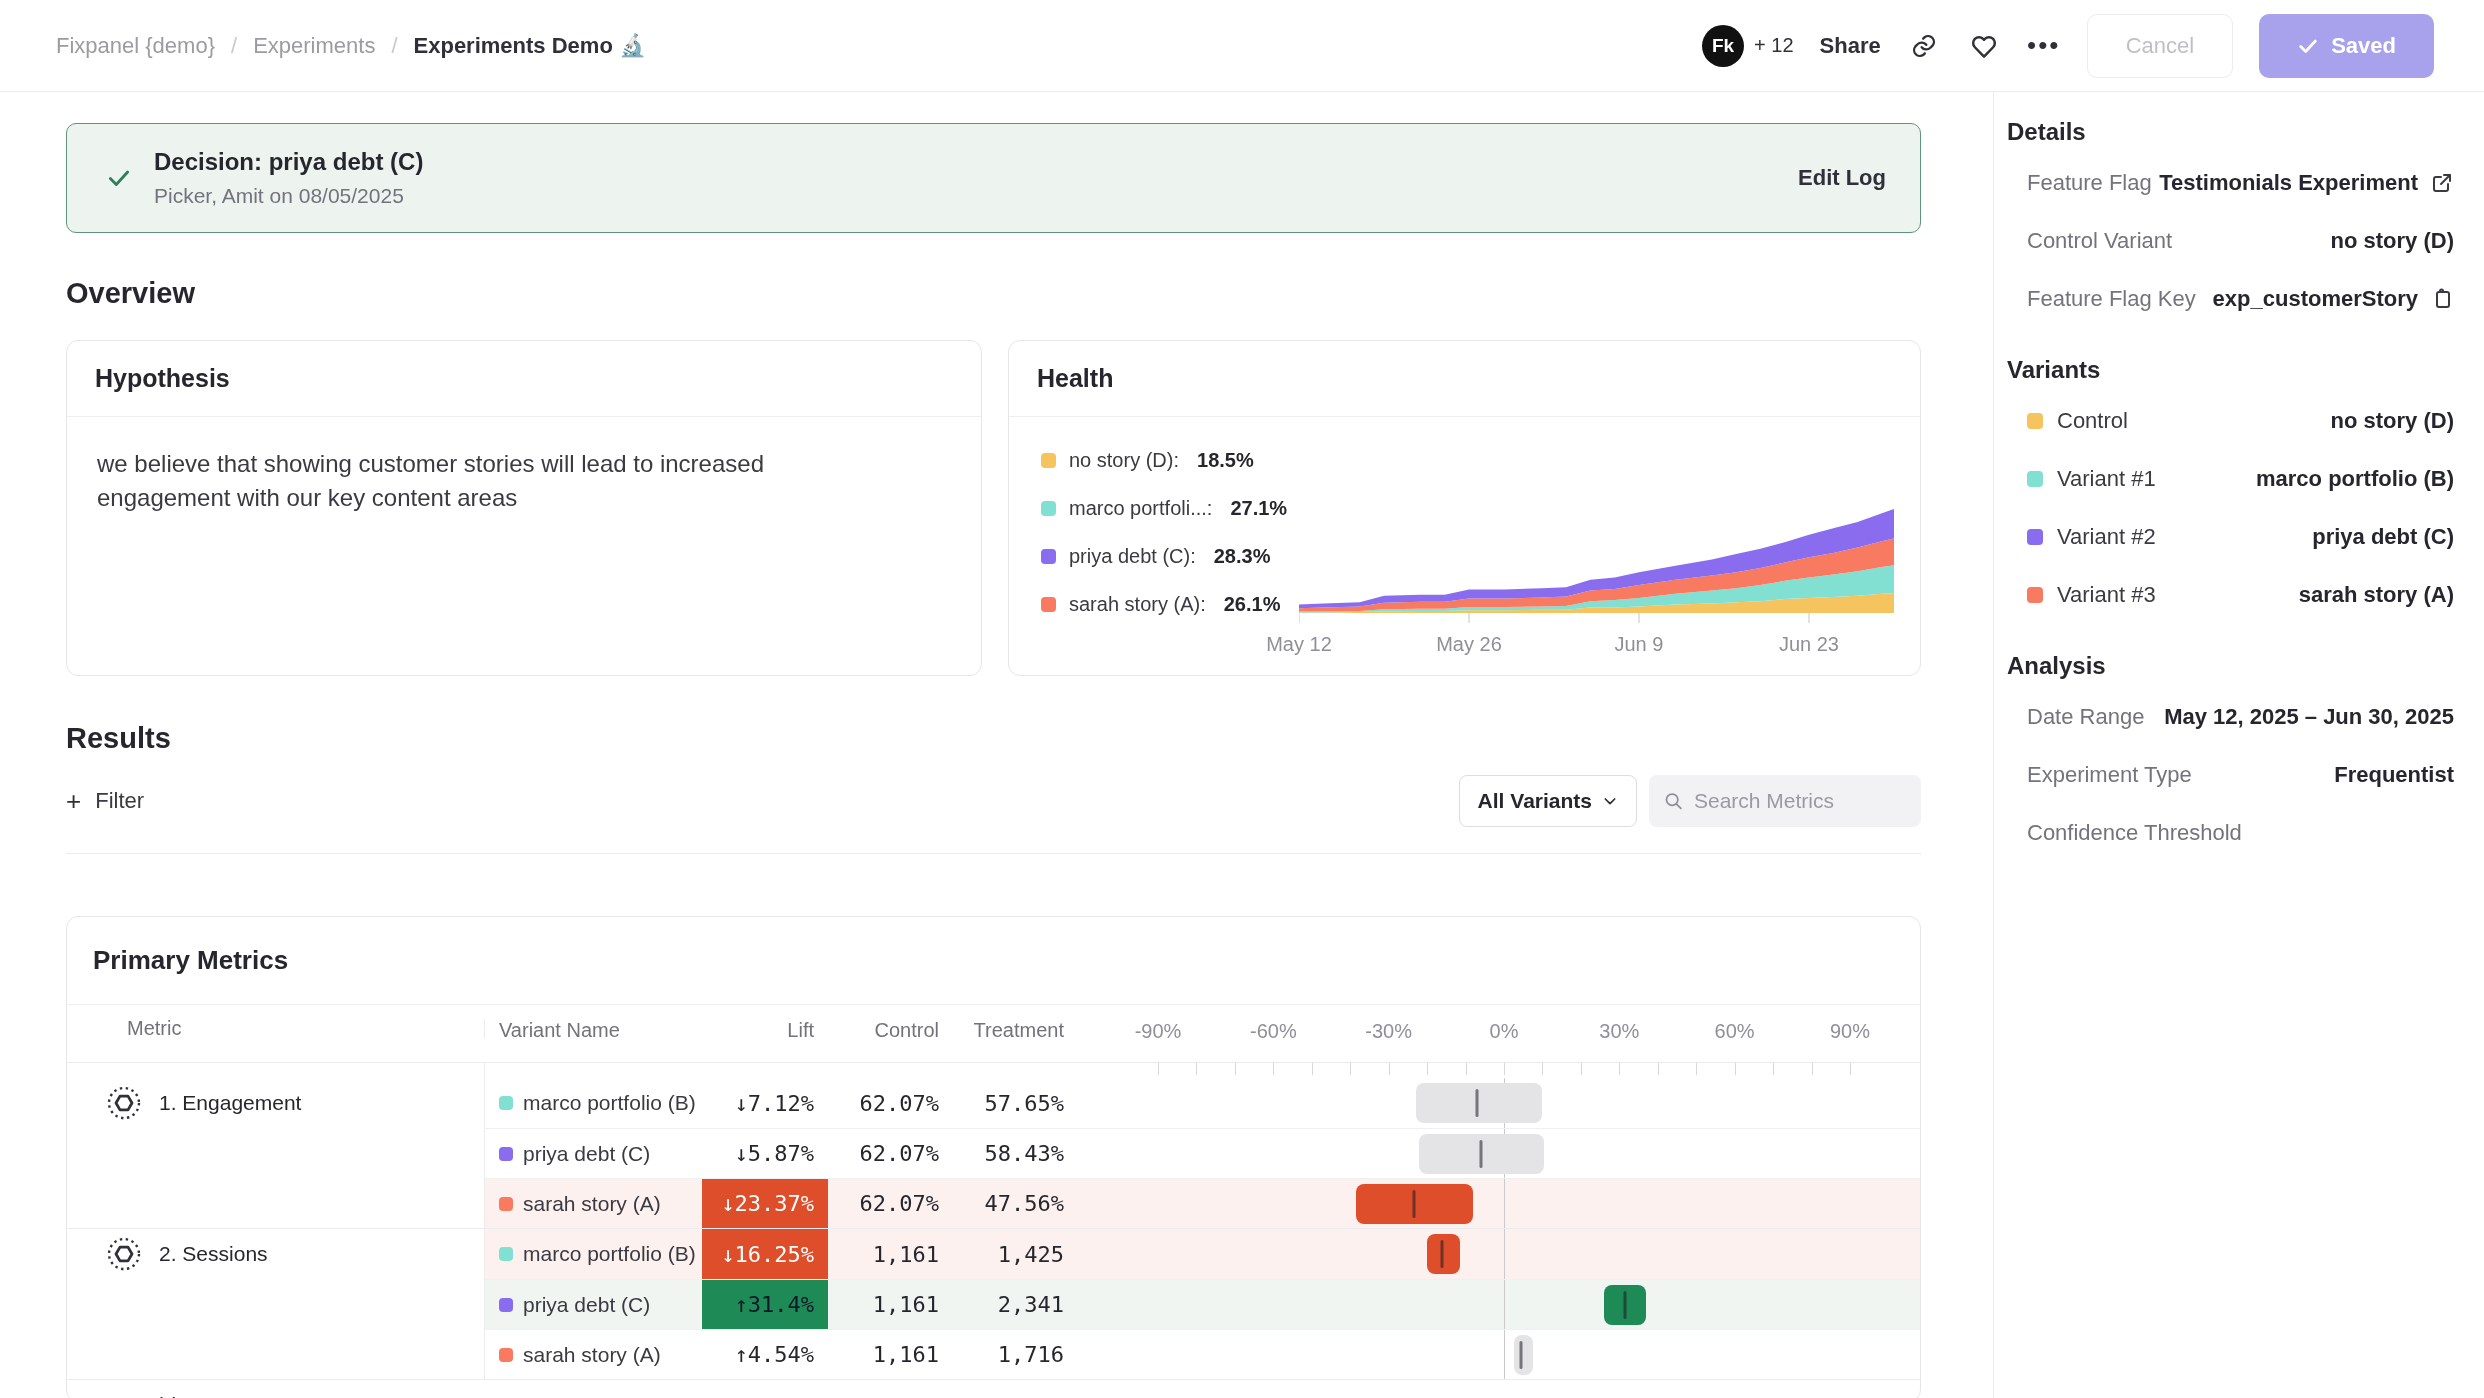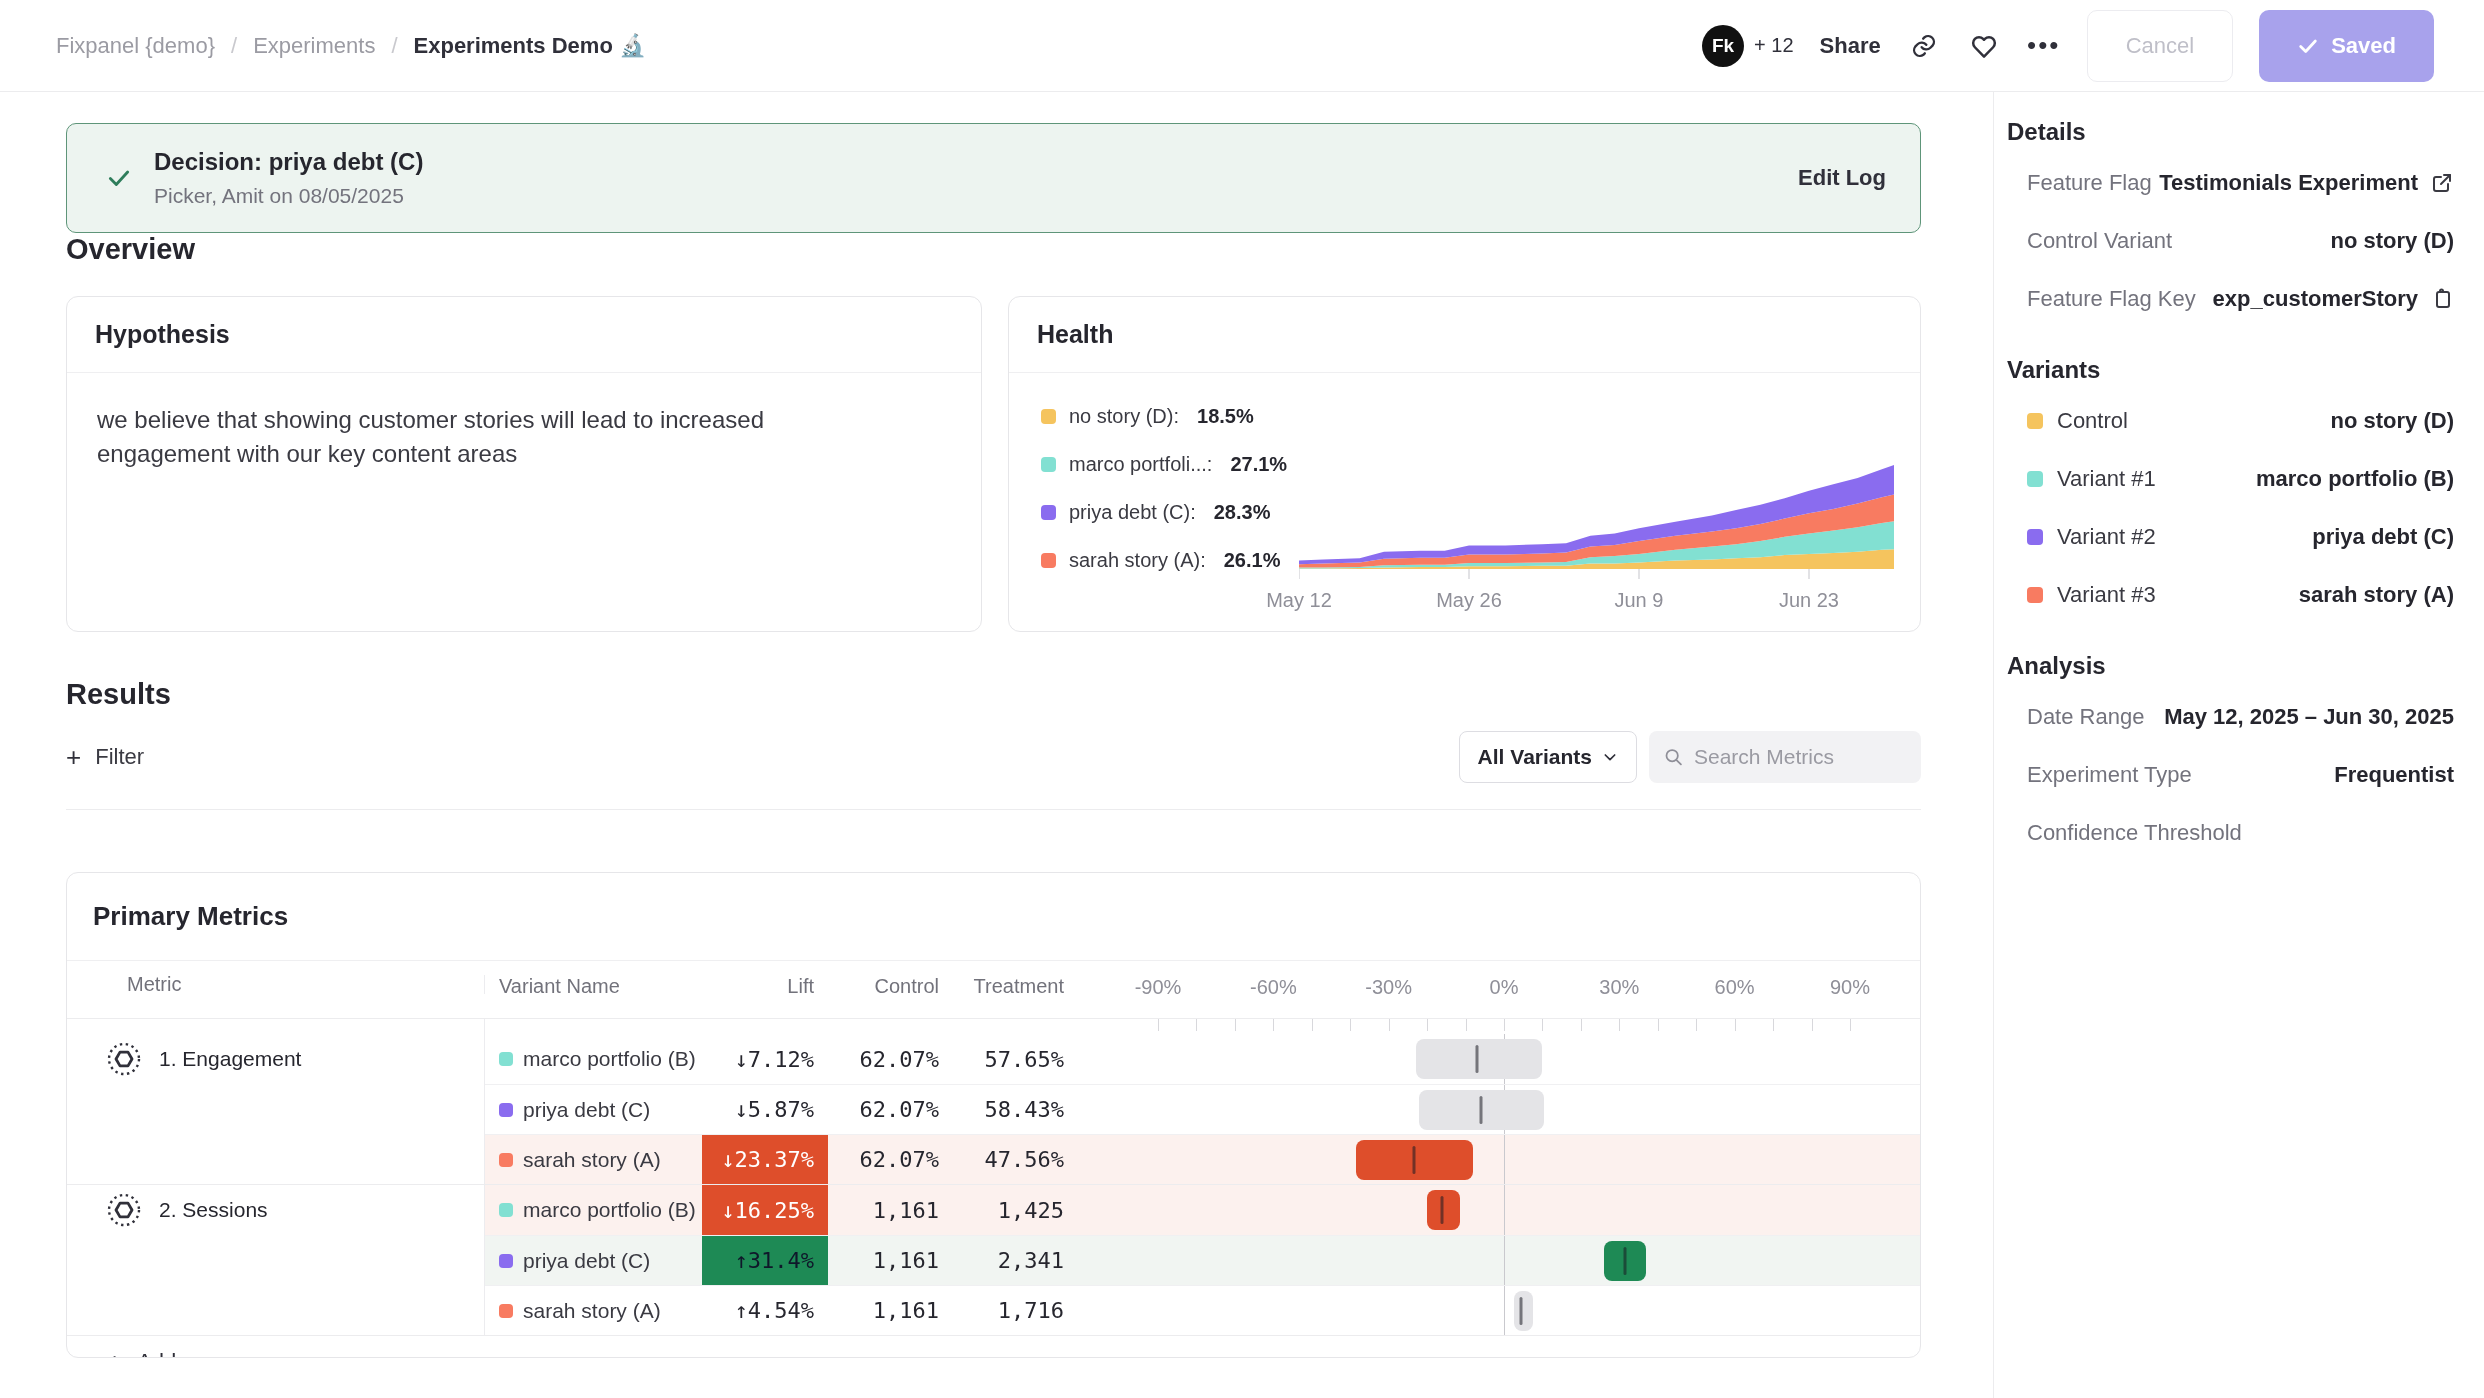--- a/index.html
+++ b/index.html
@@ -13,41 +13,41 @@
   .crumbs { display:flex; align-items:center; gap:16px; font-size:22px; }
   .crumb { color:#9b9ba3; cursor:pointer; }
   .crumb.current { color:#30303a; font-weight:600; }
   .crumb-sep { color:#c9c9ce; }
   .top-actions { display:flex; align-items:center; gap:26px; }
   .avatar { width:42px; height:42px; border-radius:50%; background:#111; color:#fff;
     display:flex; align-items:center; justify-content:center; font-weight:700; font-size:19px; }
   .collab { font-size:20px; color:#30303a; margin-left:-16px; }
   .share { font-size:22px; font-weight:600; }
   .icon-btn { width:34px; height:34px; display:flex; align-items:center; justify-content:center; color:#30303a; }
-  .btn { height:72px; border-radius:10px; font-size:22px; display:flex; align-items:center;
+  .btn { height:64px; border-radius:10px; font-size:22px; display:flex; align-items:center;
     justify-content:center; padding:0 38px; }
   .btn-cancel { background:#fff; border:1px solid #ececf0; color:#bfbfc8; }
   .btn-saved { border:none; color:#fff; font-weight:600; gap:12px; min-width:146px; }
 
   
   .layout { display:flex; height:1306px; }
   .main { width:1993px; padding:0 72px 0 66px; }
   .sidebar { flex:1; border-left:1px solid #ececee; padding:26px 30px 0 13px; }
 
   
   .banner { margin-top:31px; height:110px; background:#edf4f0; border:1px solid #5e9579;
     border-radius:10px; display:flex; align-items:center; padding:0 34px 0 39px; }
   .banner-check { color:#2e7d5b; margin-right:22px; display:flex; }
   .banner-text { display:flex; flex-direction:column; gap:8px; }
   .banner-title { font-size:24px; font-weight:700; color:#26262e; }
   .banner-sub { font-size:21px; color:#73737d; }
   .banner-action { margin-left:auto; font-size:22px; font-weight:600; color:#30303a; cursor:pointer; }
 
   h2.section { font-size:29px; font-weight:700; color:#26262e; }
-  .overview-h { }
+  .overview-h { margin-top:44px; }
   .results-h { margin-top:46px; }
 
   
   .cards { display:flex; gap:26px; margin-top:30px; }
   .card { border:1px solid #e6e6e9; border-radius:12px; background:#fff; }
   .card-title { height:76px; display:flex; align-items:center; padding:0 28px;
     border-bottom:1px solid #efeff1; font-size:25px; font-weight:700; color:#26262e; }
   .hypo-card { width:916px; height:336px; }
   .hypo-body { padding:30px 30px; font-size:24px; line-height:1.42; color:#3a3a42; max-width:860px; }
   .health-card { width:913px; height:336px; display:flex; flex-direction:column; }

